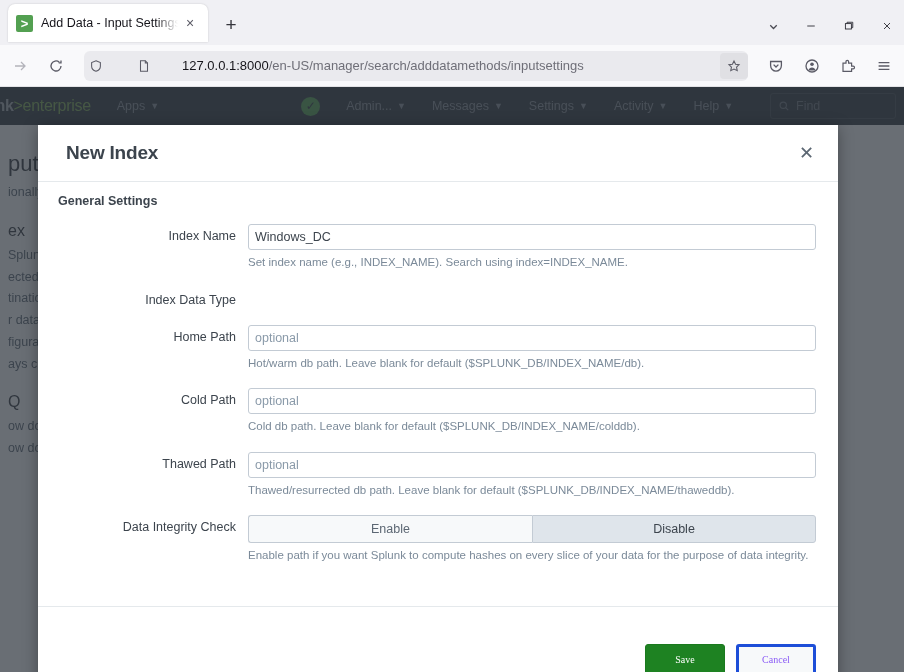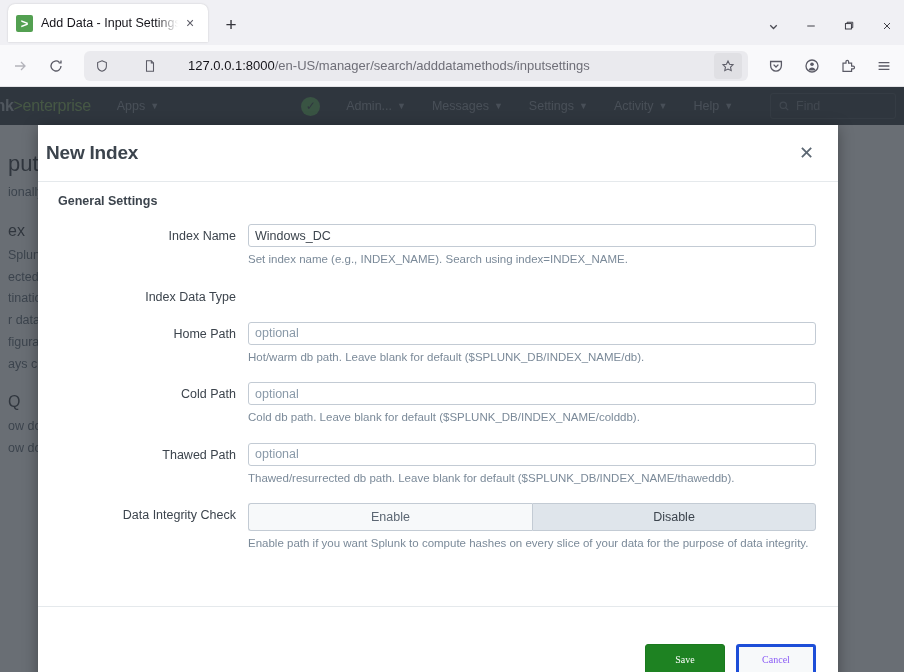--- a/index.html
+++ b/index.html
@@ -74,21 +74,21 @@
   }
   .nav-icon-btn {
     width: 32px; height: 32px; margin-left: 4px;
     display: flex; align-items: center; justify-content: center;
     border-radius: 4px; cursor: pointer; color: #5b5b66;
   }
   .nav-icon-btn.disabled { color: #b4b4bb; }
   .urlbar {
     flex: 1 1 auto; height: 30px; margin: 0 8px 0 12px;
     background: #eaeaee; border-radius: 6px;
-    display: flex; align-items: center; padding: 0 6px;
+    display: flex; align-items: center; padding: 0 0;
     min-width: 0;
     gap: 24px;
   }
   .urlbar-icon {
     width: 24px; flex: 0 0 24px; display: flex;
     align-items: center; justify-content: center; color: #5b5b66;
   }
   .urltext {
     flex: 1 1 auto; font-size: 13px; color: #15141a;
     white-space: nowrap; overflow: hidden; margin-left: 2px;
@@ -153,21 +153,21 @@
   .modal {
     position: absolute; left: 38px; top: 125px;
     width: 800px; height: 560px;
     background: #ffffff;
     box-shadow: 0 3px 14px rgba(0,0,0,0.35);
     display: flex; flex-direction: column;
   }
   .modal-header {
     height: 57px; flex: 0 0 57px;
     display: flex; align-items: center;
-    padding: 0 22px 0 8px;
+    padding: 0 22px 0 28px;
     border-bottom: 1px solid #e5e9ec;
   }
   .modal-title {
     font-size: 19px; color: #3c444d; font-weight: bold;
     letter-spacing: -0.2px;
   }
   .modal-close {
     margin-left: auto; font-size: 18px; color: #5c6773;
     cursor: pointer; line-height: 1; padding: 4px 2px;
   }
@@ -182,21 +182,21 @@
   .form-label {
     flex: 0 0 190px; text-align: right; padding-right: 12px;
     font-size: 12.5px; color: #3c444d; padding-top: 5px;
     line-height: 1.2;
   }
   .form-control { flex: 1 1 auto; min-width: 0; }
   .txt-input {
     width: 100%; height: 23px;
     border: 1px solid #c3cbd4; border-radius: 3px;
     font-size: 12.5px; color: #3c444d;
-    padding: 0 6px; background: #ffffff;
+    padding: 12px 6px; background: #ffffff;
     font-family: "Liberation Sans", sans-serif;
     outline: none;
   }
   .txt-input::placeholder { color: #8a9aa9; }
   .help-text {
     font-size: 11.5px; color: #7b8a99; margin-top: 5px; line-height: 1.35;
   }
   .btn-group { display: flex; width: 100%; }
   .seg-btn {
     flex: 1 1 50%; height: 28px;

